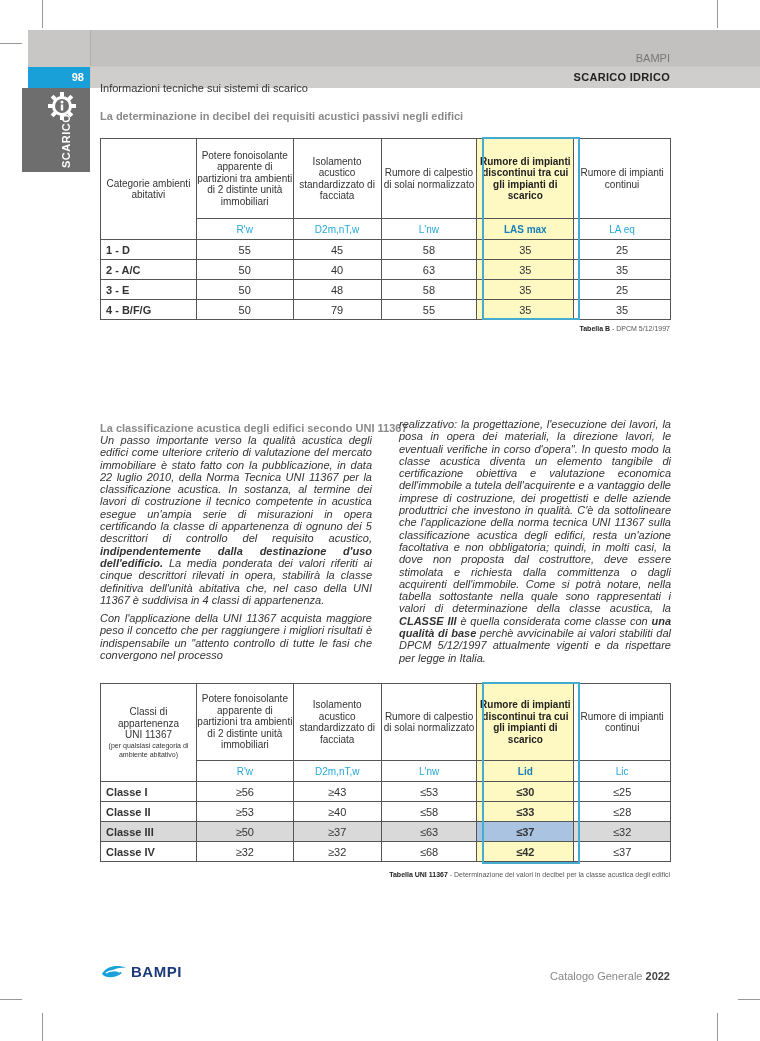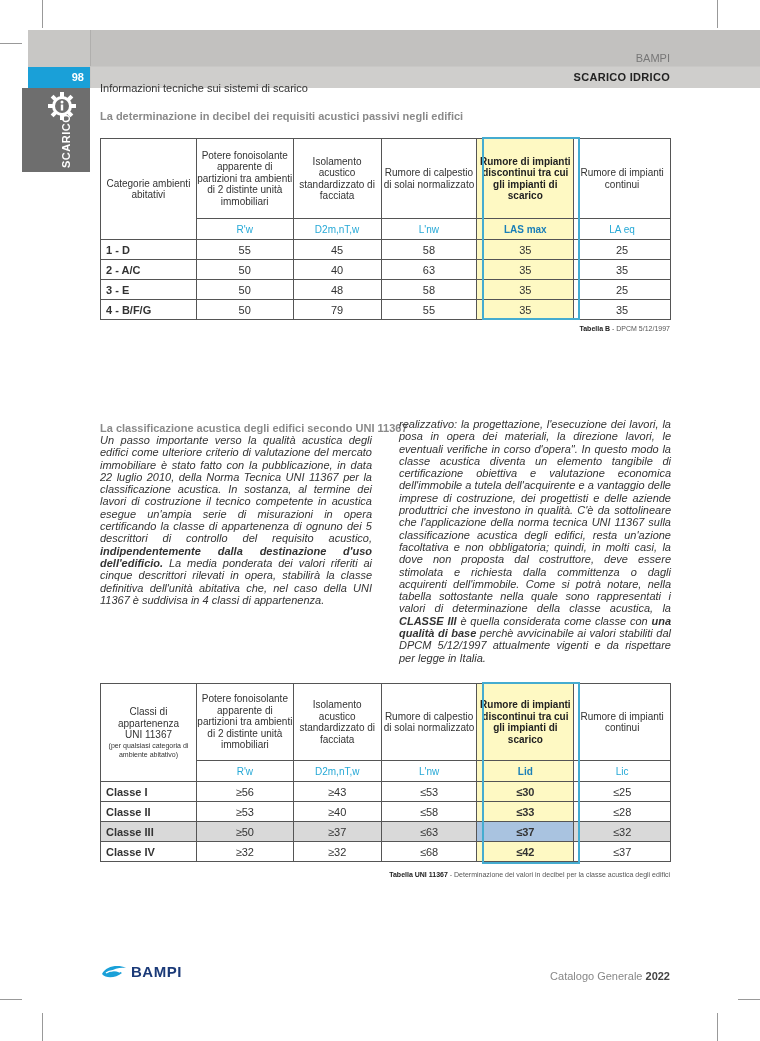--- a/index.html
+++ b/index.html
@@ -140,20 +140,21 @@
     <td>35</td>
   </tr>
 </tbody>
   </table>
 <div class="hl-frame" style="left:482px;top:137px;width:94px;height:179px"></div>
 <div class="caption" style="top:325px"><b>Tabella B</b><span> - DPCM 5/12/1997</span></div>
 
 <h2 class="title" style="left:100px;top:422px">La classificazione acustica degli edifici secondo UNI 11367</h2>
 <div class="col" style="left:100px;top:434px">
   <p><span>Un passo importante verso la qualità acustica degli edifici come ulteriore criterio di valutazione del mercato immobiliare è stato fatto con la pubblicazione, in data 22 luglio 2010, della Norma Tecnica UNI 11367 per la classificazione acustica. In sostanza, al termine dei lavori di costruzione il tecnico competente in acustica esegue un'ampia serie di misurazioni in opera certificando la classe di appartenenza di ognuno dei 5 descrittori di controllo del requisito acustico, </span><b>indipendentemente dalla destinazione d'uso dell'edificio.</b><span> La media ponderata dei valori riferiti ai cinque descrittori rilevati in opera, stabilirà la classe definitiva dell'unità abitativa che, nel caso della UNI 11367 è suddivisa in 4 classi di appartenenza.</span></p>
+  <p>Con l'applicazione della UNI 11367 acquista maggiore peso il concetto che per raggiungere i migliori risultati è indispensabile un "attento controllo di tutte le fasi che convergono nel processo</p>
 </div>
 <div class="col" style="left:399px;top:418px">
   <p><span>realizzativo: la progettazione, l'esecuzione dei lavori, la posa in opera dei materiali, la direzione lavori, le eventuali verifiche in corso d'opera". In questo modo la classe acustica diventa un elemento tangibile di certificazione obiettiva e valutazione economica dell'immobile a tutela dell'acquirente e a vantaggio delle imprese di costruzione, dei progettisti e delle aziende produttrici che investono in qualità. C'è da sottolineare che l'applicazione della norma tecnica UNI 11367 sulla classificazione acustica degli edifici, resta un'azione facoltativa e non obbligatoria; quindi, in molti casi, la dove non proposta dal costruttore, deve essere stimolata e richiesta dalla committenza o dagli acquirenti dell'immobile. Come si potrà notare, nella tabella sottostante nella quale sono rappresentati i valori di determinazione della classe acustica, la </span><b>CLASSE III</b><span> è quella considerata come classe con </span><b>una qualità di base</b><span> perchè avvicinabile ai valori stabiliti dal DPCM 5/12/1997 attualmente vigenti e da rispettare per legge in Italia.</span></p>
 </div>
 
 <table class="t" style="left:100px;top:683px;width:571px">
   <colgroup>
       <col style="width:96px">
       <col style="width:97px">
       <col style="width:88px">

